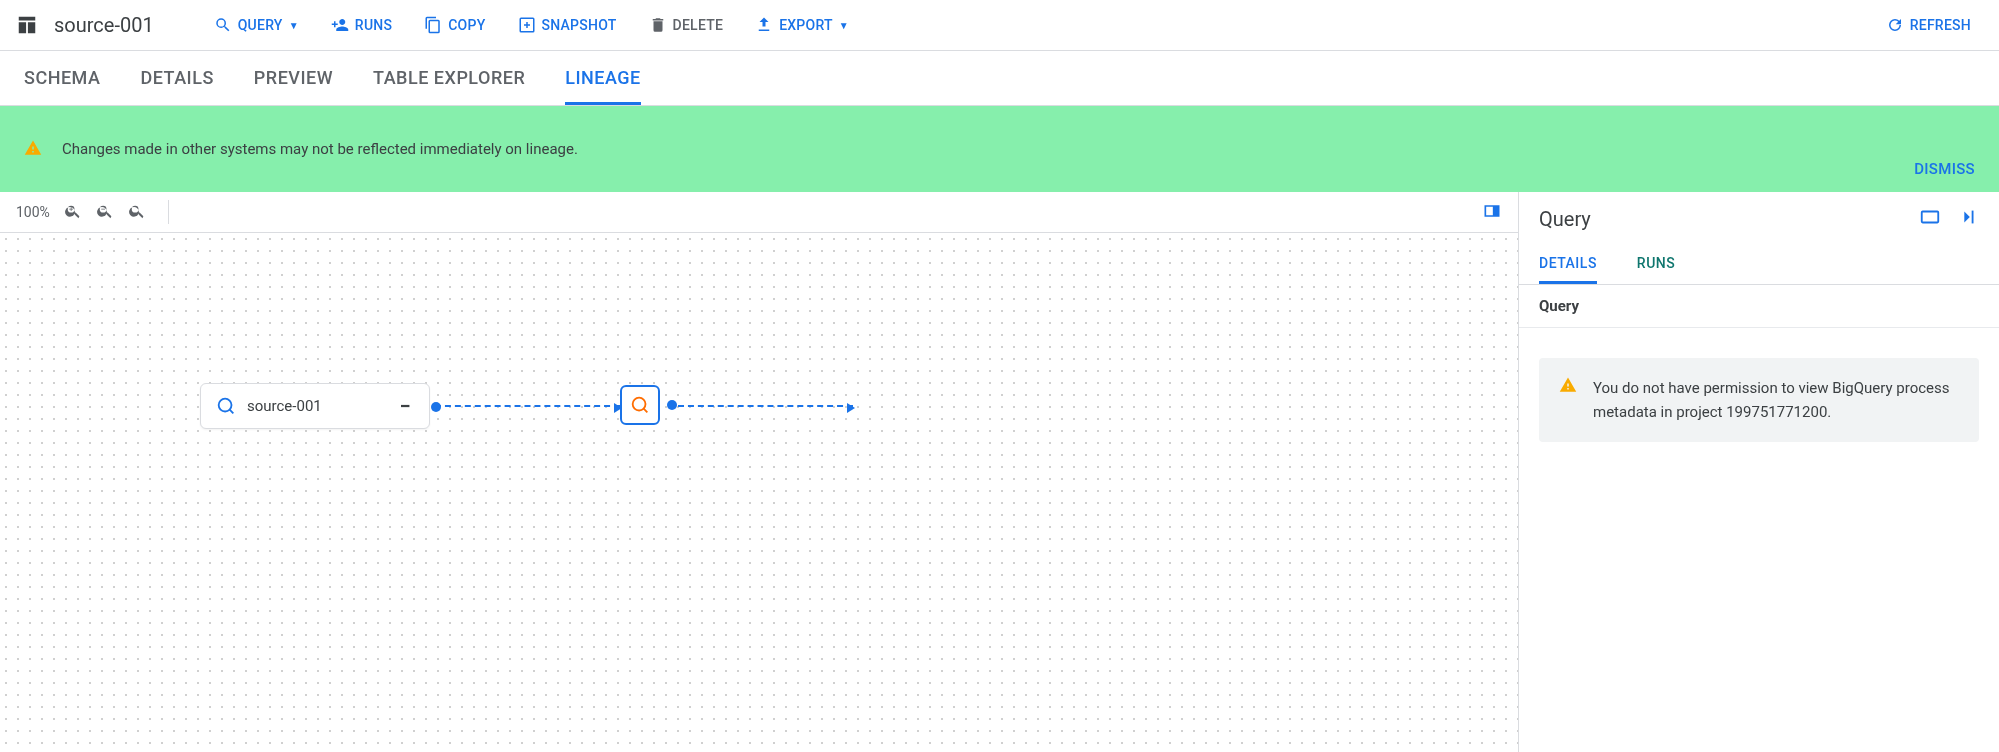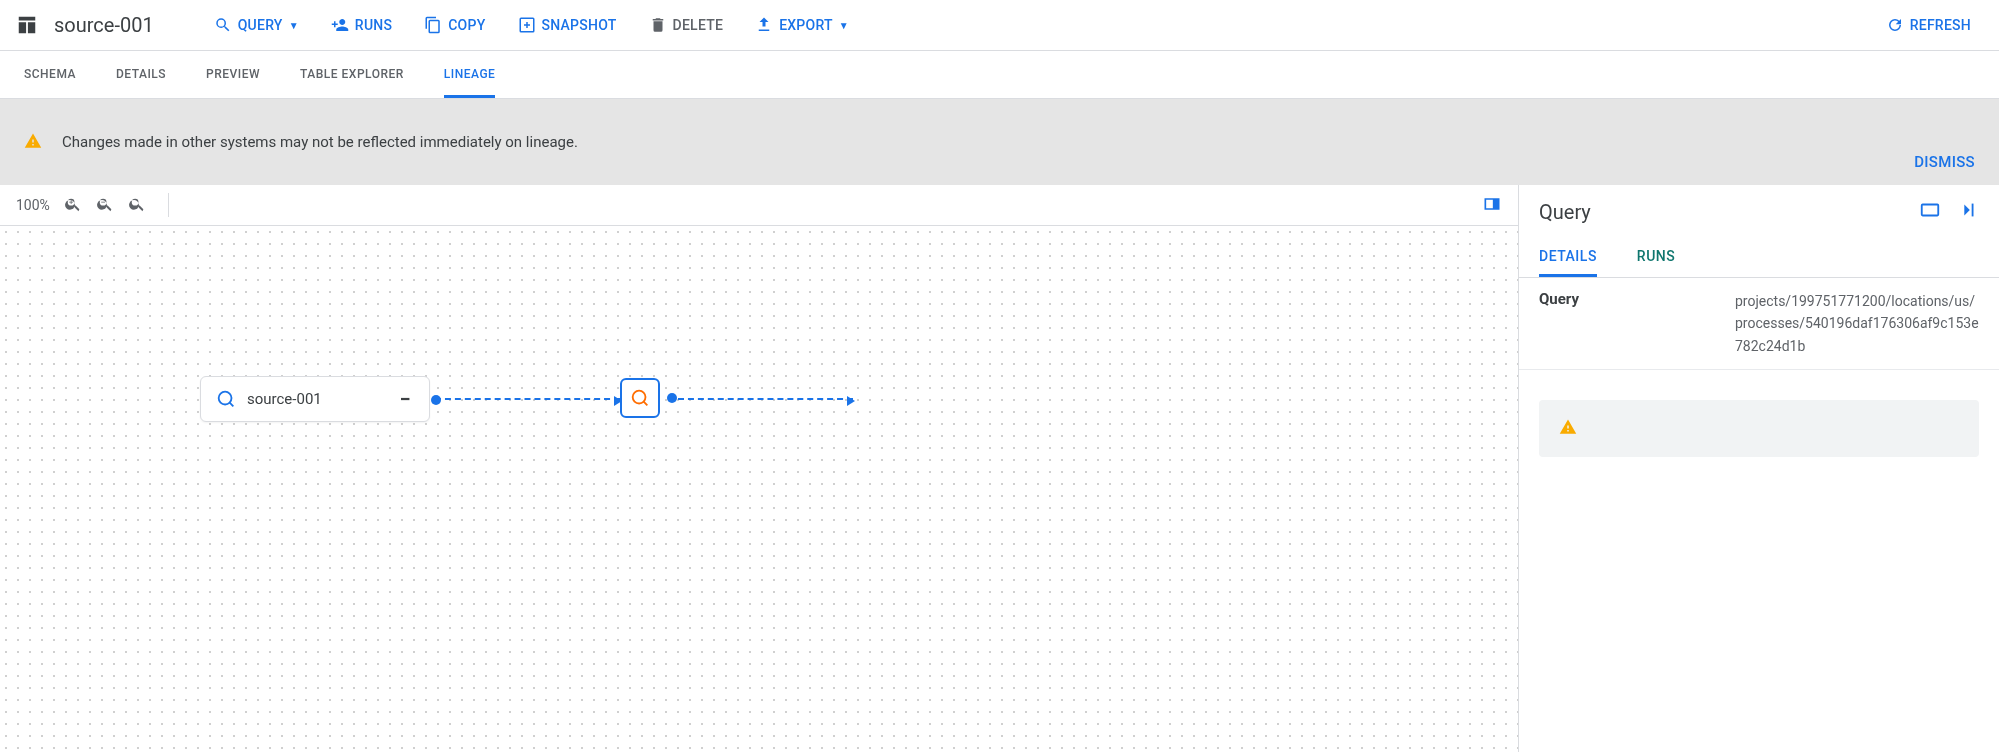--- a/index.html
+++ b/index.html
@@ -8,24 +8,24 @@
 .top-toolbar { display: flex; align-items: center; padding: 10px 16px; border-bottom: 1px solid #dadce0; gap: 8px; }
 .table-icon { width: 22px; height: 22px; display: inline-flex; align-items: center; justify-content: center; }
 .table-title { font-size: 20px; color: #3c4043; font-weight: 400; margin-left: 8px; margin-right: 40px; }
 .action-btn { display: inline-flex; align-items: center; gap: 6px; color: #1a73e8; font-weight: 500; font-size: 14px; letter-spacing: 0.25px; cursor: pointer; padding: 6px 12px; border: none; background: none; }
 .action-btn.muted { color: #5f6368; }
 .action-btn .chev { font-size: 10px; }
 .spacer { flex: 1; }
 .icon-sm { width: 18px; height: 18px; }
 
 .tabs-row { display: flex; gap: 40px; padding: 0 24px; border-bottom: 1px solid #dadce0; }
-.tab { color: #5f6368; font-weight: 500; font-size: 12px; letter-spacing: 0.5px; padding: 16px 0 14px 0; cursor: pointer; border-bottom: 3px solid transparent; }
+.tab { color: #5f6368; font-weight: 500; font-size: 18px; letter-spacing: 0.5px; padding: 16px 0 14px 0; cursor: pointer; border-bottom: 3px solid transparent; }
 .tab.active { color: #1a73e8; border-bottom-color: #1a73e8; }
 
-.banner { display: flex; align-items: center; background: #e5e5e5; padding: 14px 24px; gap: 20px; }
+.banner { display: flex; align-items: center; background: #86efac; padding: 14px 24px; gap: 20px; }
 .banner-text { color: #3c4043; flex: 1; font-size: 15px; }
 .dismiss { color: #1a73e8; font-weight: 500; cursor: pointer; font-size: 15px; letter-spacing: 0.3px; margin-top: 40px; }
 
 .content-row { display: flex; height: calc(752px - 48px - 50px - 50px); }
 .canvas-area { flex: 1; display: flex; flex-direction: column; border-right: 1px solid #dadce0; }
 .canvas-toolbar { display: flex; align-items: center; gap: 14px; padding: 8px 16px; border-bottom: 1px solid #dadce0; justify-content: space-between; }
 .zoom-label { color: #5f6368; font-size: 14px; }
 .zoom-icon { cursor: pointer; color: #5f6368; width: 18px; height: 18px; }
 .canvas-toolbar .divider { width: 1px; height: 24px; background: #dadce0; margin-left: 8px; }
 .canvas-toolbar .expand-btn { margin-left: auto; color: #1a73e8; cursor: pointer; }
@@ -220,25 +220,25 @@
       </span>
     </div>
 
     <div class="side-tabs">
       <div class="side-tab active">DETAILS</div>
       <div class="side-tab">RUNS</div>
     </div>
 
     <div class="kv-row">
       <div class="kv-key">Query</div>
-      <div class="kv-val">projects/199751771200/locations/us/processes/540196daf176306af9c153e782c24d1b</div>
     </div>
 
     <div class="perm-box">
       <span>
         <svg width="18" height="18" viewBox="0 0 24 24" fill="#f9ab00">
             <path d="M1 21h22L12 2 1 21zm12-3h-2v-2h2v2zm0-4h-2v-4h2v4z"></path>
           </svg>
       </span>
+      <span class="msg">You do not have permission to view BigQuery process metadata in project 199751771200.</span>
     </div>
   </div>
 
 </div>
 
 </body></html>

